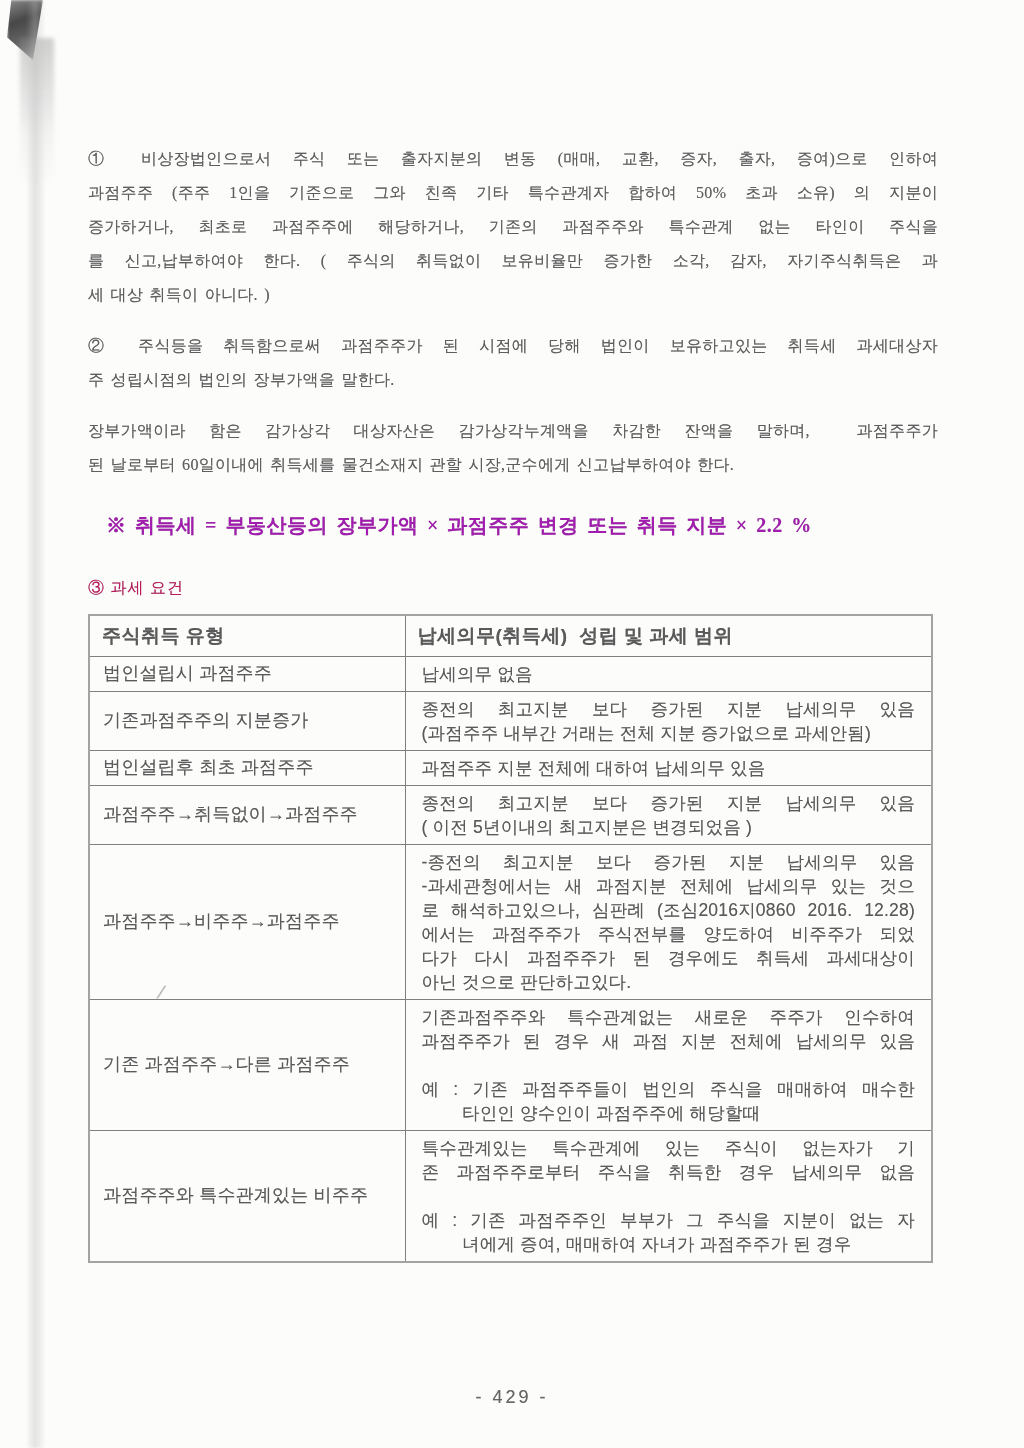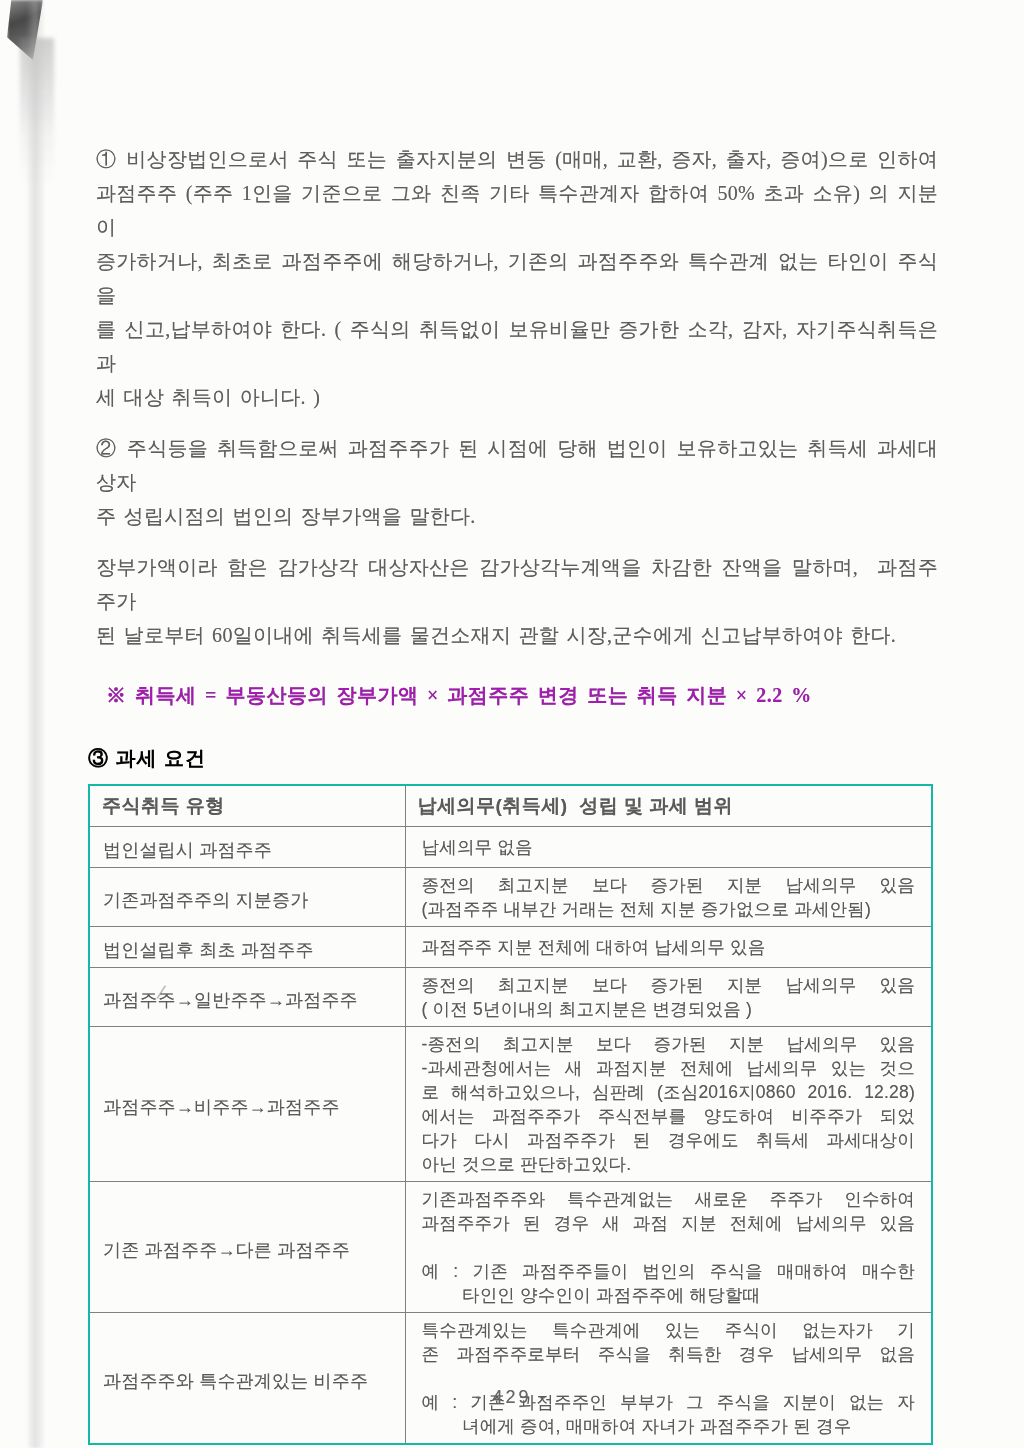--- a/index.html
+++ b/index.html
@@ -36,51 +36,51 @@
   }
   .pen-mark {
     position: absolute; left: 160px; top: 986px; width: 9px; height: 13px;
     border-left: 2px solid rgba(125,125,125,.5);
     transform: skewX(-28deg) rotate(6deg);
     filter: blur(.5px);
   }
   .content { position: absolute; left: 88px; top: 142px; width: 850px; }
 
   .para {
-    font-size: 20px; line-height: 34px;
+    font-size: 16px; line-height: 34px;
     letter-spacing: .3px; word-spacing: 2px;
-    color: #5e5e5e; margin: 0 0 17px 8px;
+    color: #5e5e5e; margin: 0 0 17px 0;
   }
   .jlines > .line { text-align: justify; text-align-last: justify; }
   .jlines > .line:last-child { text-align-last: auto; }
   .line:empty::before { content: "\00a0"; }
 
   .formula {
     margin: 28px 0 34px 18px;
     font-size: 20px; line-height: 30px;
     font-weight: bold; color: #a21caf; letter-spacing: .5px; word-spacing: 3px;
   }
   .section-title {
     font-family: "Liberation Sans", sans-serif;
-    font-size: 20px; line-height: 28px; font-weight: 700;
-    color: #000000; letter-spacing: 1px; margin: 0 0 12px 0;
+    font-size: 16px; line-height: 28px; font-weight: 400;
+    color: #be185d; letter-spacing: 1px; margin: 0 0 12px 0;
   }
   table.tax-table {
     width: 845px; border-collapse: collapse; table-layout: fixed;
     font-family: "Liberation Sans", sans-serif; color: #5a5a5a;
-    border: 2px solid #14b8a6;
+    border: 2px solid #a3a3a3;
   }
   .tax-table th, .tax-table td { border: 1.6px solid #808080; }
   .tax-table th {
     font-size: 19px; font-weight: 600; text-align: left;
     padding: 8px 12px; line-height: 24px; letter-spacing: .5px;
   }
   col.c1col { width: 316px; }
   td.c1 {
-    font-size: 18px; padding: 11px 10px 5px 13px;
+    font-size: 18px; padding: 2px 10px 5px 13px;
     vertical-align: middle; letter-spacing: .2px; line-height: 24px;
   }
   td.c2 { font-size: 17.5px; padding: 5px 16px; vertical-align: middle; }
   td.c2 .line { line-height: 24px; letter-spacing: .2px; }
 
   .page-number {
     position: absolute; left: 0; right: 0; bottom: 40px;
     text-align: center;
     font-family: "Liberation Sans", sans-serif;
     font-size: 18px; letter-spacing: 3px; color: #666;
@@ -152,21 +152,21 @@
             </td>
           </tr>
           <tr>
             <td class="c1">법인설립후 최초 과점주주</td>
             <td class="c2 jlines">
 
             <div class="line">과점주주 지분 전체에 대하여 납세의무 있음</div>
             </td>
           </tr>
           <tr>
-            <td class="c1">과점주주→일반주주→과점주주</td>
+            <td class="c1">과점주주→취득없이→과점주주</td>
             <td class="c2 jlines">
 
             <div class="line">종전의 최고지분 보다 증가된 지분 납세의무 있음</div>
               <div class="line">( 이전 5년이내의 최고지분은 변경되었음 )</div>
             </td>
           </tr>
           <tr>
             <td class="c1">과점주주→비주주→과점주주</td>
             <td class="c2 jlines">
 

